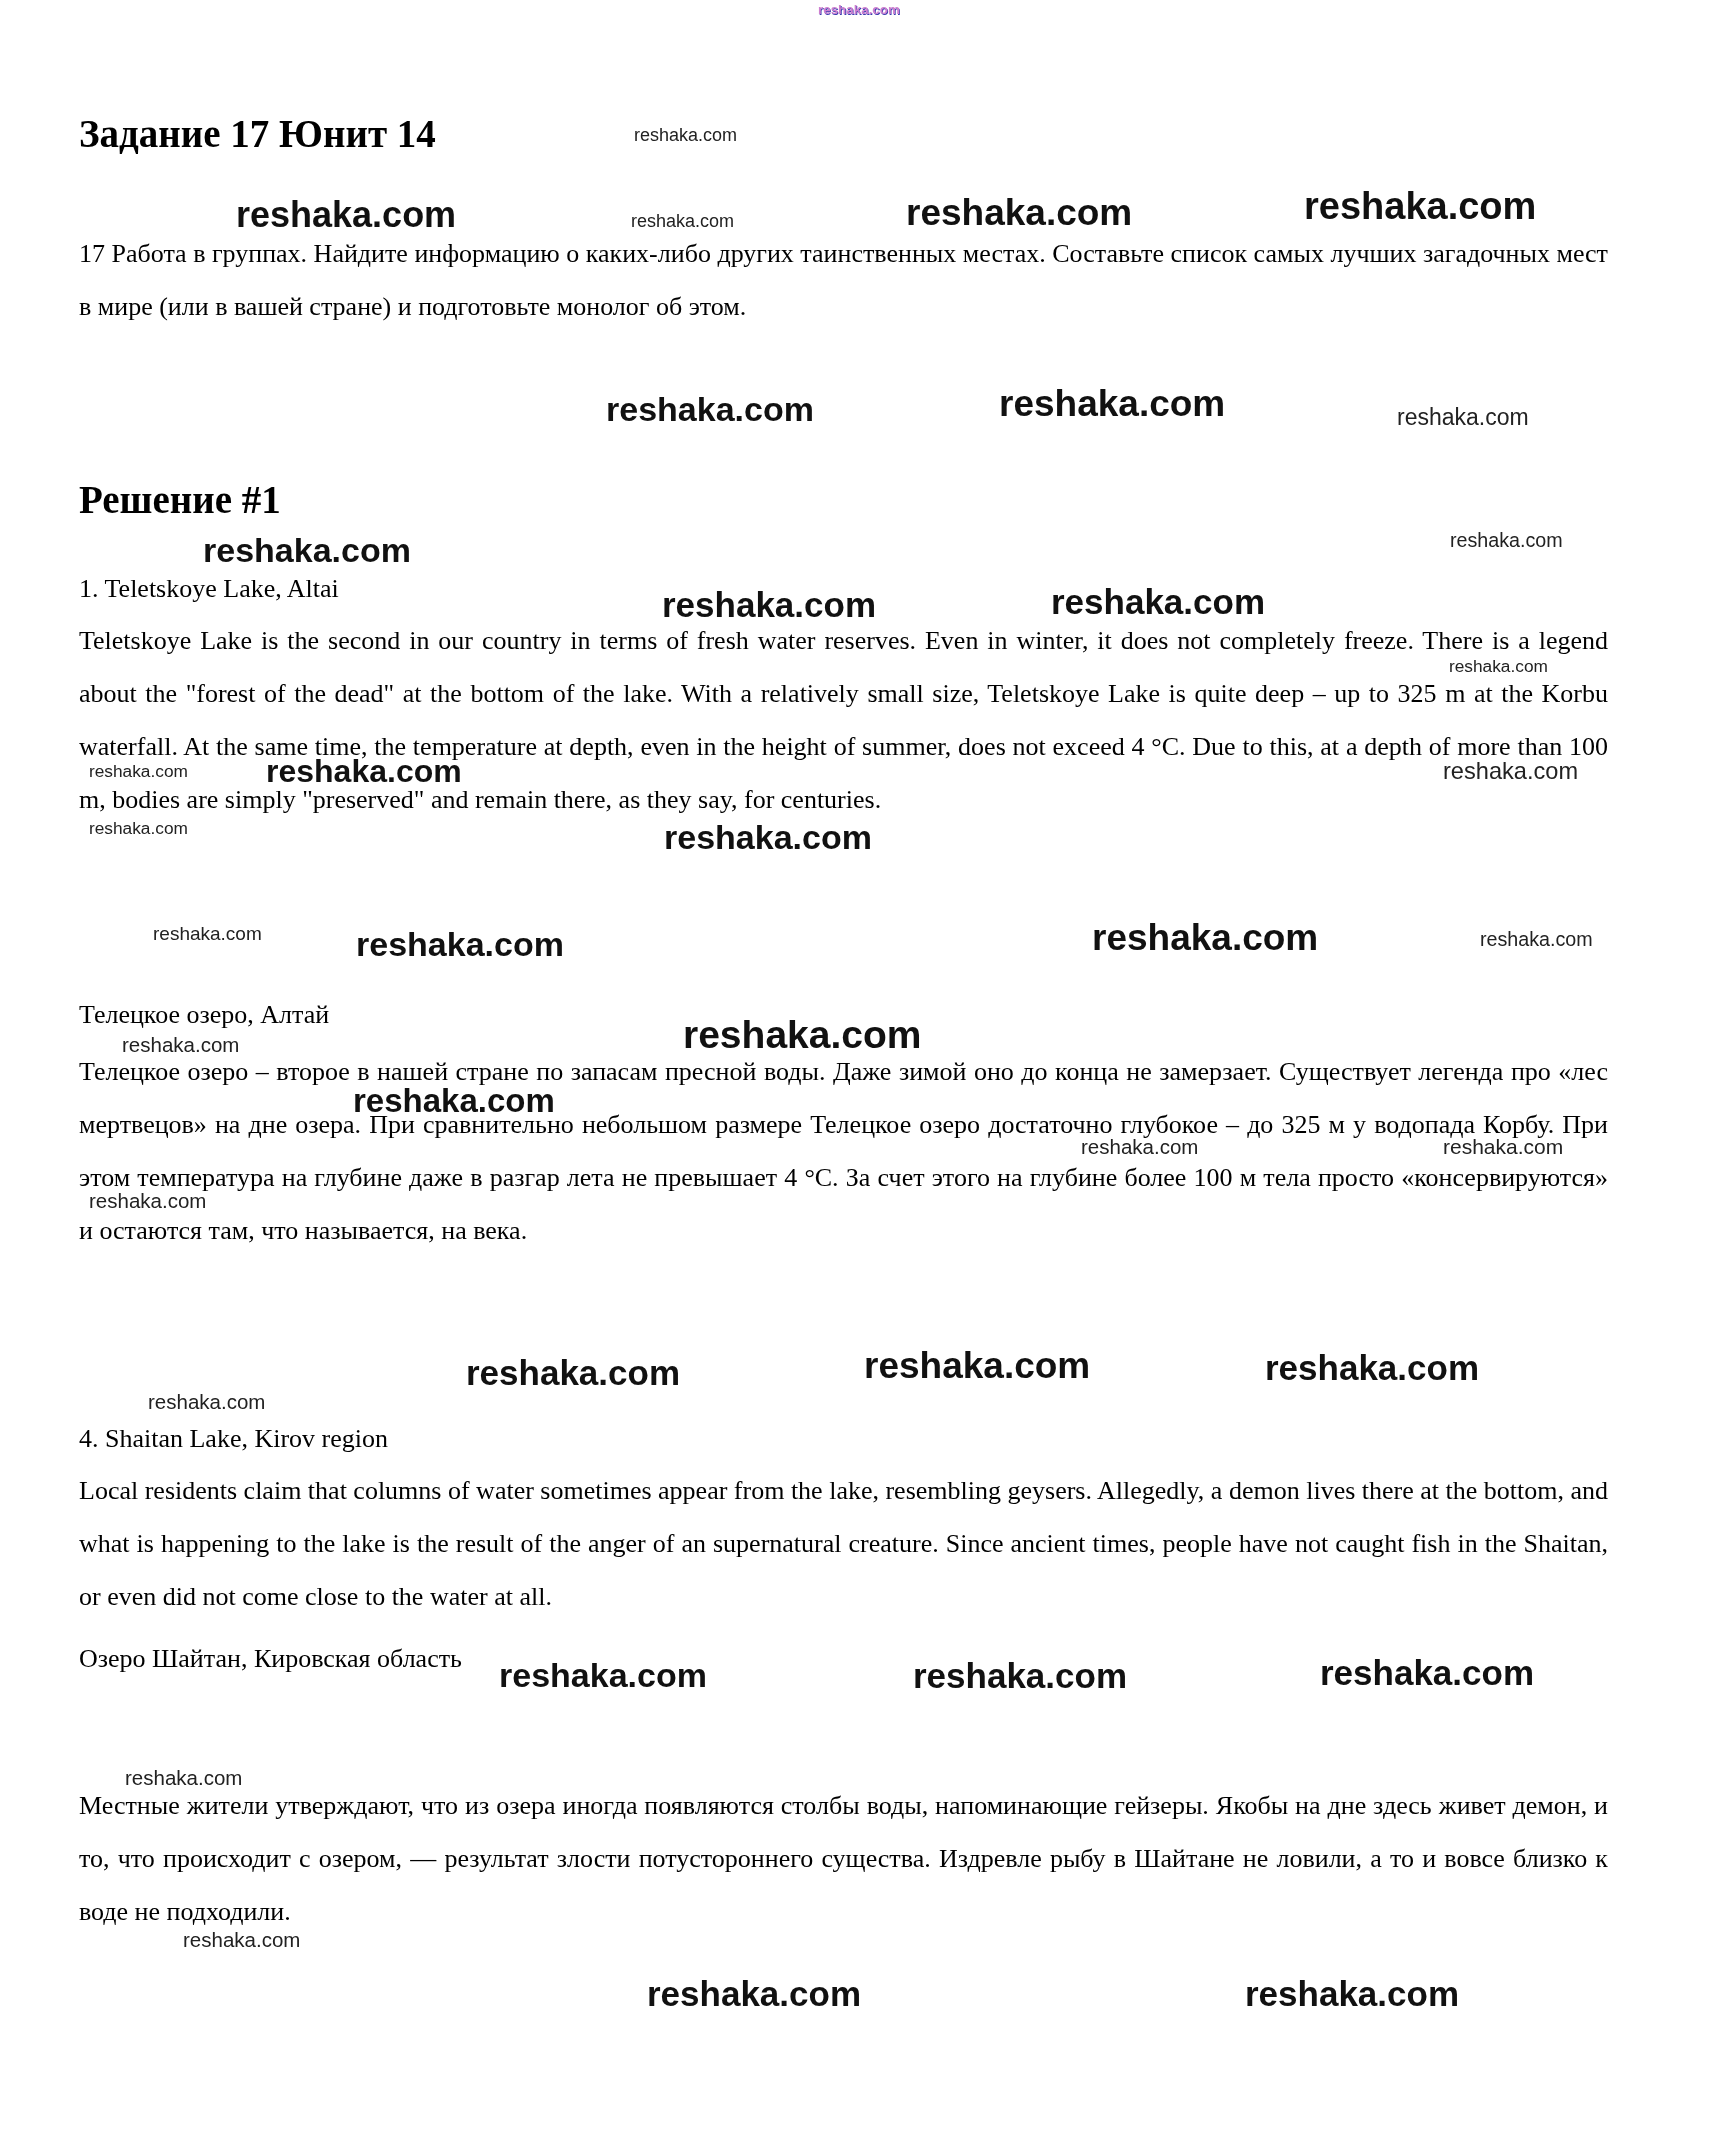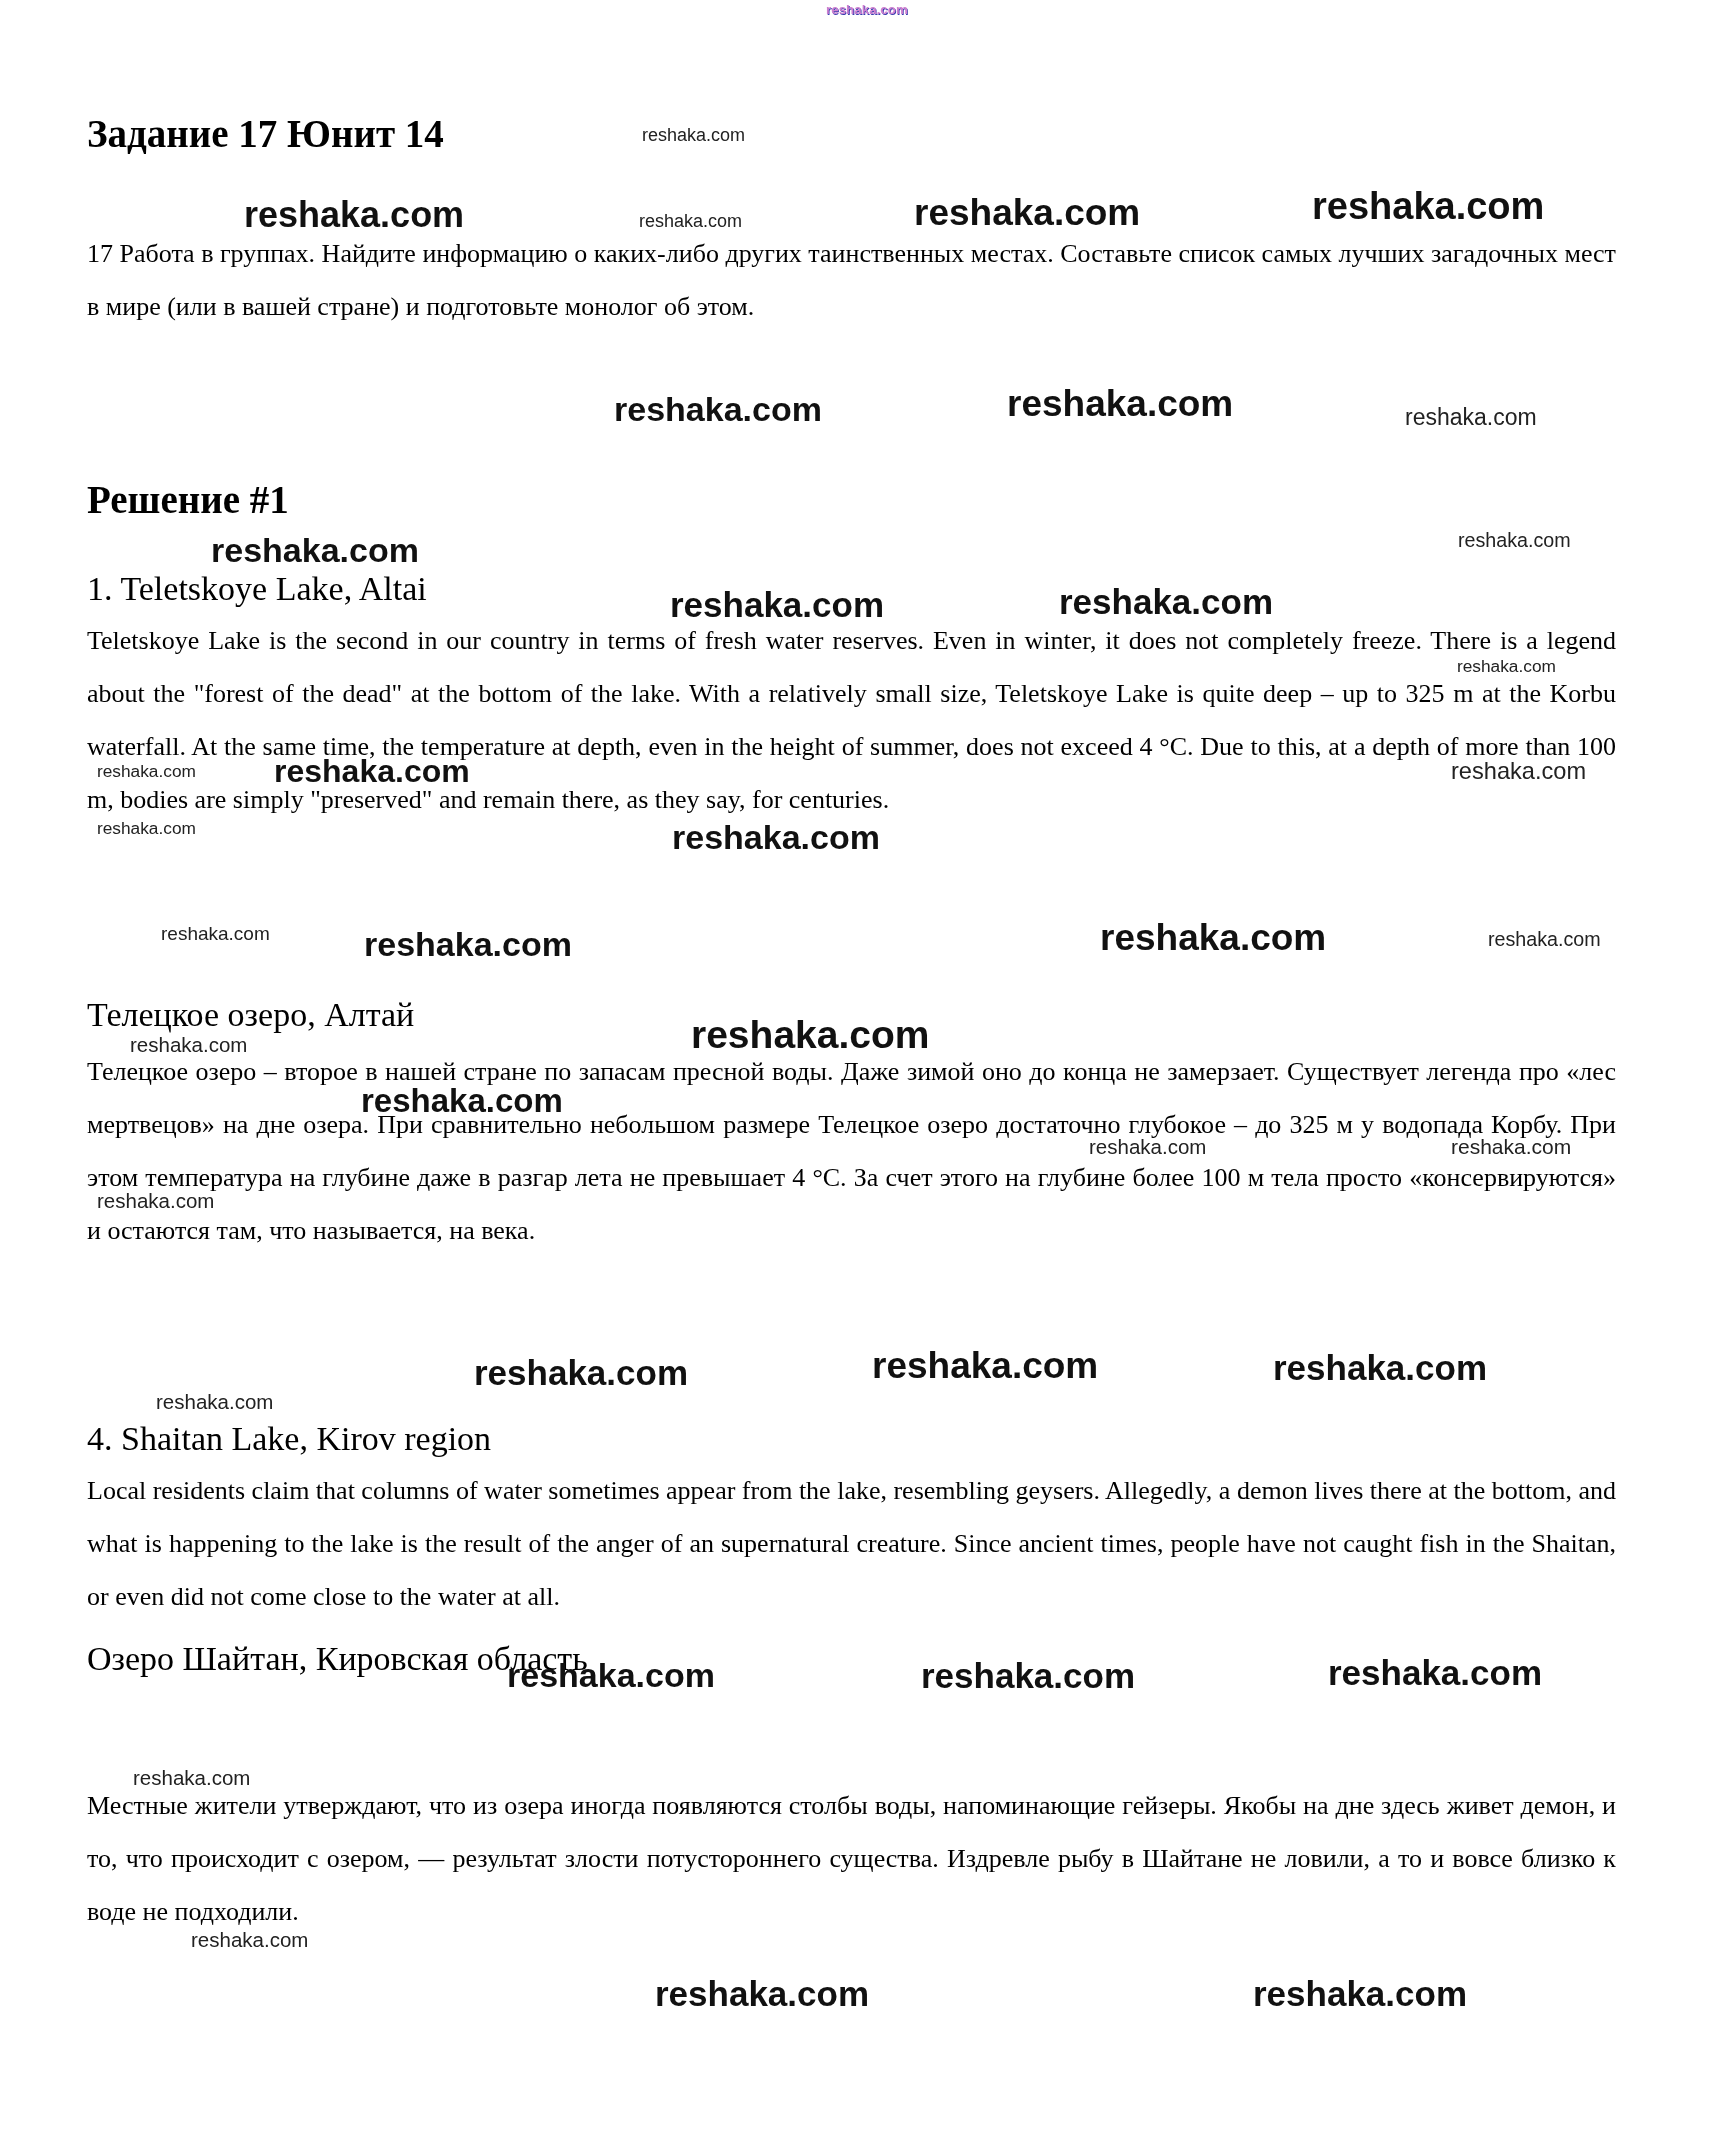--- a/index.html
+++ b/index.html
@@ -4,36 +4,35 @@
 <style>
   html, body { margin: 0; padding: 0; background: #ffffff; }
   .page {
     position: relative;
     width: 1704px;
     height: 2151px;
     background: #ffffff;
     font-family: "Liberation Serif", "DejaVu Serif", serif;
     color: #000;
     overflow: hidden;
-    margin-left: 8px;
   }
   .abs { position: absolute; left: 79px; width: 1529px; }
   .h1 {
     font-size: 39px;
     font-weight: bold;
     line-height: 44px;
     white-space: nowrap;
   }
   .para {
     font-size: 26px;
     line-height: 53px;
     text-align: justify;
   }
   .subline {
-    font-size: 34px;
+    font-size: 26px;
     line-height: 53px;
     white-space: nowrap;
   }
   .wm-layer {
     position: absolute;
     left: 0; top: 0; width: 100%; height: 100%;
     pointer-events: none;
     z-index: 5;
   }
   .wm {

